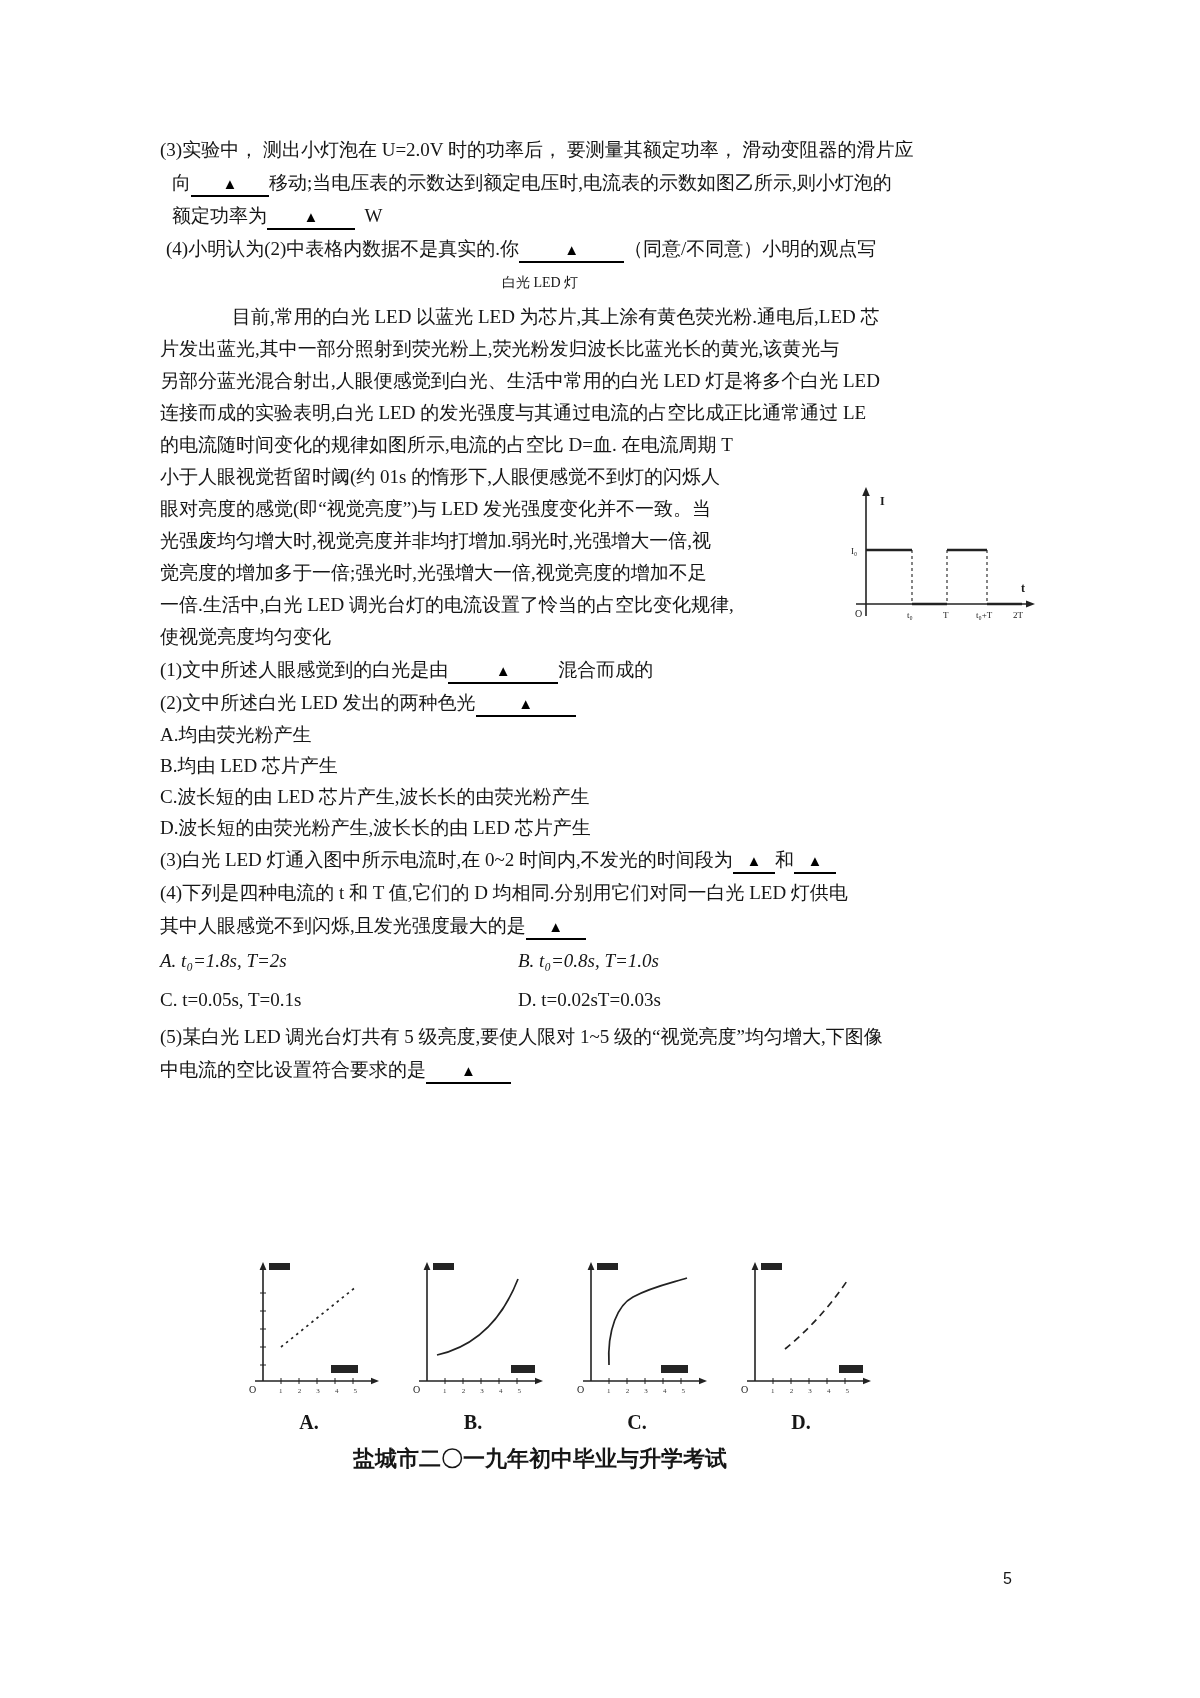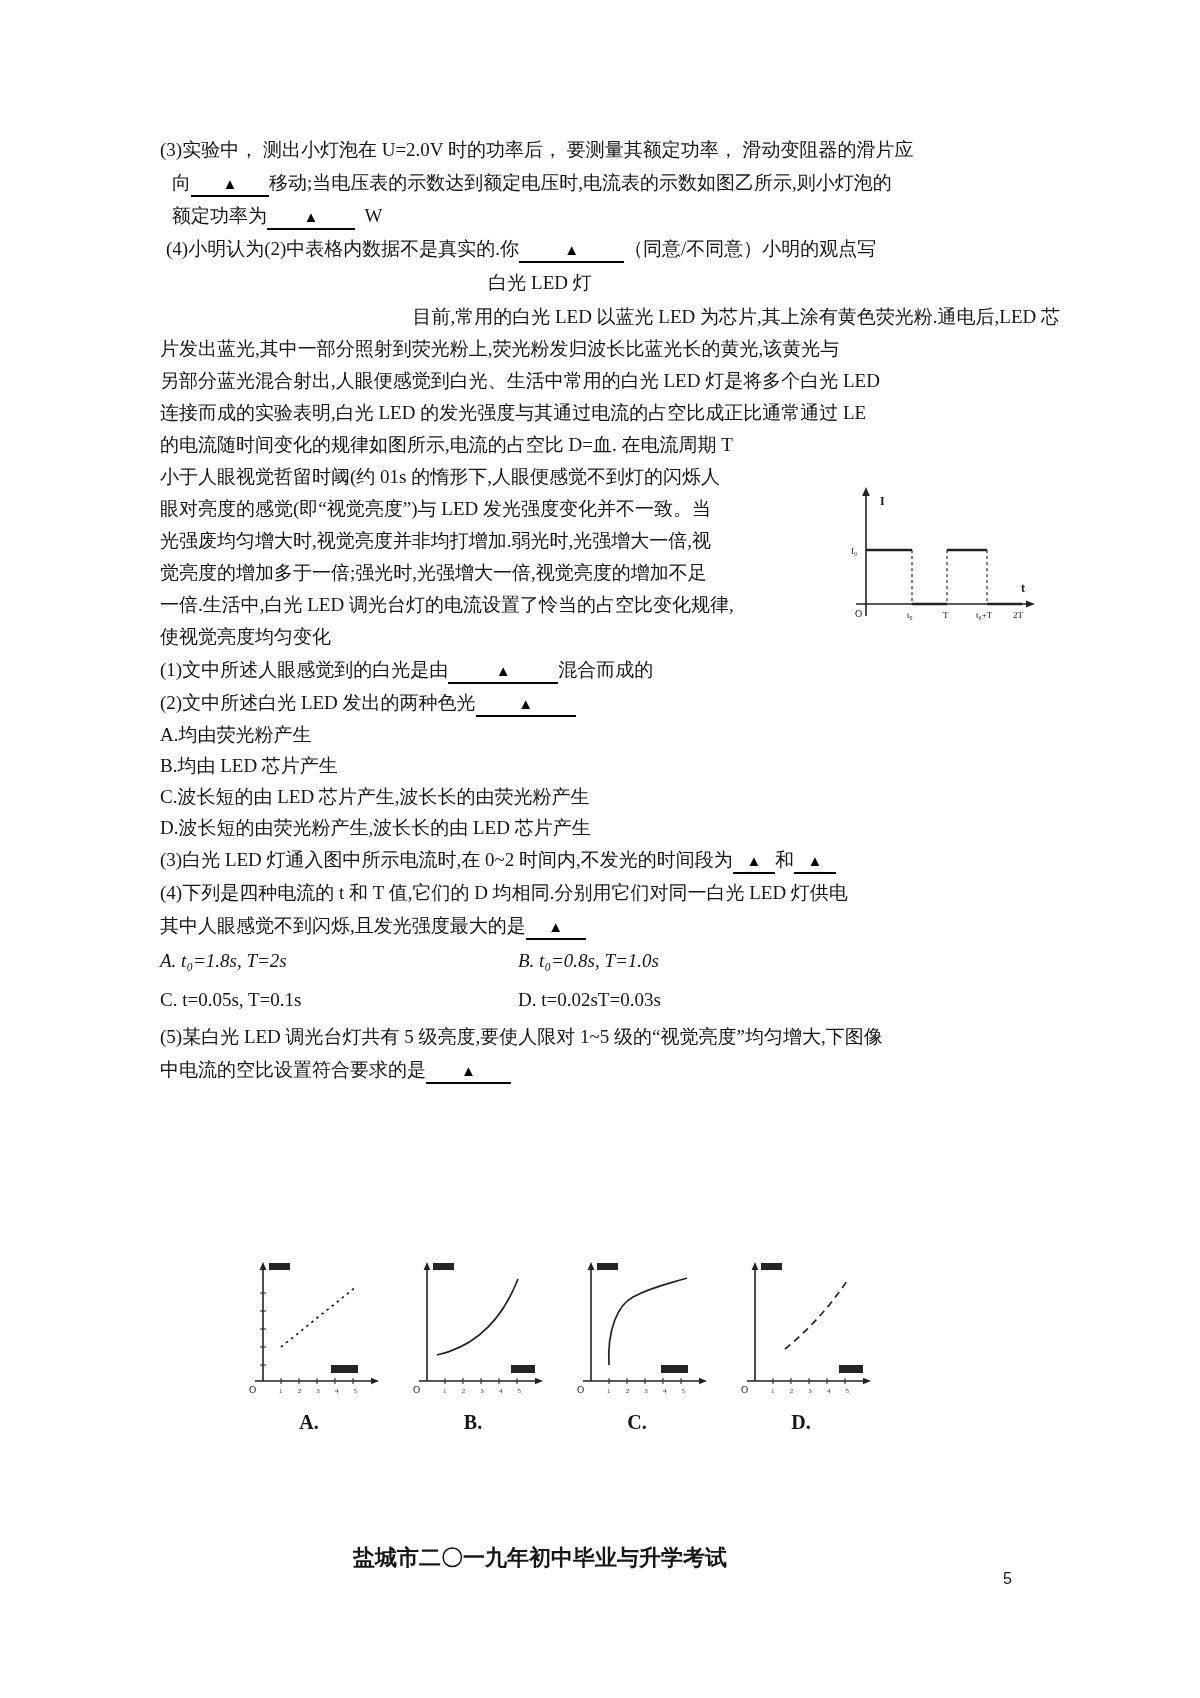--- a/index.html
+++ b/index.html
@@ -5,24 +5,24 @@
   html,body{margin:0;padding:0;}
   body{
     width:1200px;height:1698px;position:relative;background:#ffffff;
     font-family:"Liberation Serif","DejaVu Serif",serif;color:#161616;
     overflow:hidden;
   }
   .content{position:absolute;left:160px;top:133px;width:900px;font-size:19px;}
   .ln{line-height:33px;height:33px;white-space:nowrap;}
   .ind{padding-left:12px;}
   .ind4{padding-left:6px;}
-  .art-title{width:760px;text-align:center;line-height:36px;height:36px;font-size:19px;}
+  .art-title{width:760px;text-align:center;line-height:36px;height:36px;font-size:14px;}
   .article{position:relative;}
   .aln{line-height:32px;height:32px;white-space:nowrap;}
-  .aln.first{padding-left:72px;text-align:right;}
+  .aln.first{padding-left:72px;}
   .blank{
     display:inline-block;border-bottom:2px solid #000;text-align:center;
     height:22px;line-height:22px;font-size:15px;vertical-align:baseline;color:#000;
   }
   .w42{width:42px;} .w60{width:60px;} .w78{width:78px;} .w85{width:85px;}
   .w88{width:88px;} .w105{width:105px;} .w100{width:100px;} .w110{width:110px;} .w415{width:415px;}
   .optln{line-height:31px;height:31px;white-space:nowrap;}
   .optrow{display:flex;white-space:nowrap;}
   .optrow.r1{line-height:38px;height:38px;font-style:italic;}
   .optrow.r2{line-height:40px;height:40px;}
@@ -38,21 +38,21 @@
   svg .t9{font-size:9px;} svg .t10{font-size:10px;} svg .t12{font-size:12px;font-weight:bold;}
   svg .t7{font-size:7px;fill:#3a3a3a;}
   svg .blob{fill:#242424;stroke:none;}
   svg .curve{stroke-width:1.7;}
   svg .dotln{stroke-dasharray:2.5,4;}
   svg .dashln{stroke-dasharray:7,5;}
   svg .tick{stroke-width:1;}
   .graphs-row{position:absolute;left:233px;top:1253px;display:flex;gap:12px;}
   .gcell{width:152px;}
   .glabel{text-align:center;font-size:20px;font-weight:600;margin-top:10px;}
-  .footer{position:absolute;top:1543px;left:0;width:1080px;text-align:center;
+  .footer{position:absolute;top:1444px;left:0;width:1080px;text-align:center;
     font-size:22px;font-weight:bold;}
   .pagenum{position:absolute;left:1003px;top:1570px;font-size:16px;
     font-family:"Liberation Sans","DejaVu Sans",sans-serif;}
 </style>
 </head>
 <body>
 
 <div class="content">
 
   <div class="ln"><span>(3)实验中， 测出小灯泡在 U=2.0V 时的功率后， 要测量其额定功率， 滑动变阻器的滑片应</span></div>

